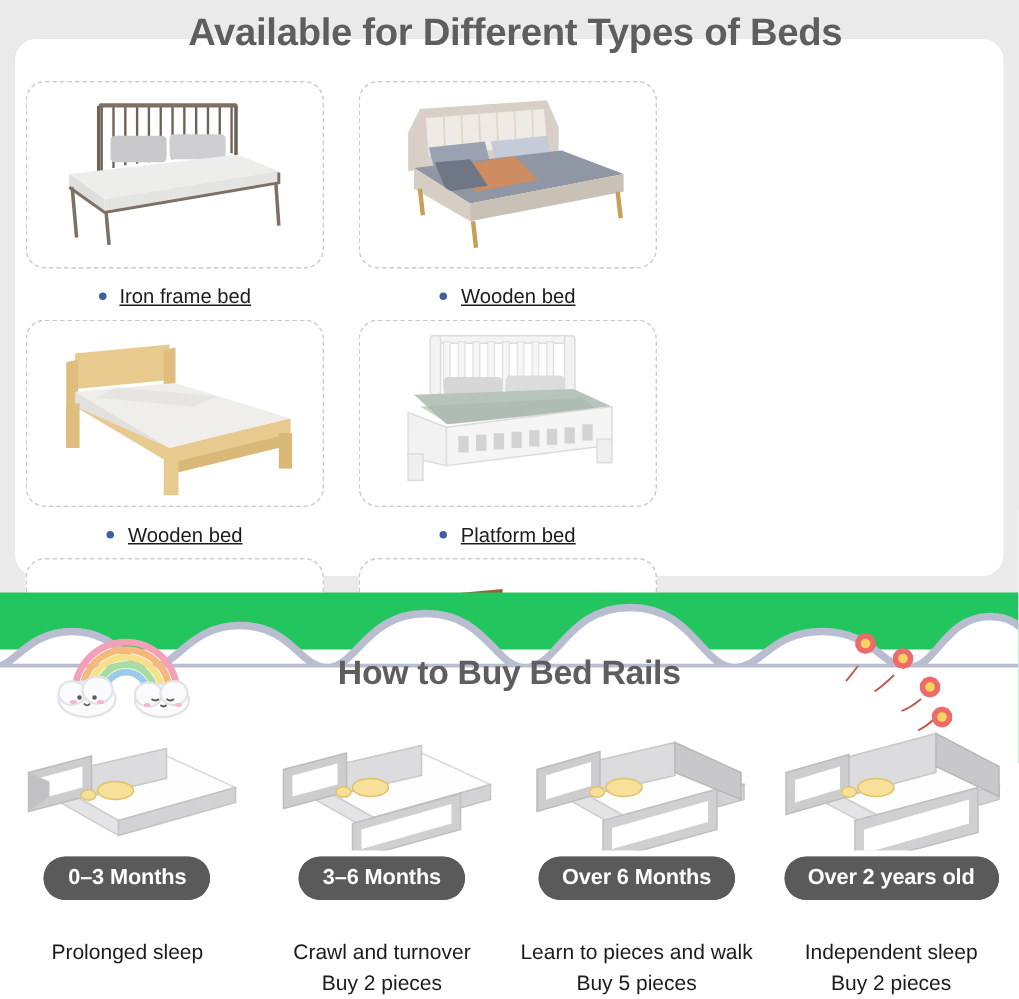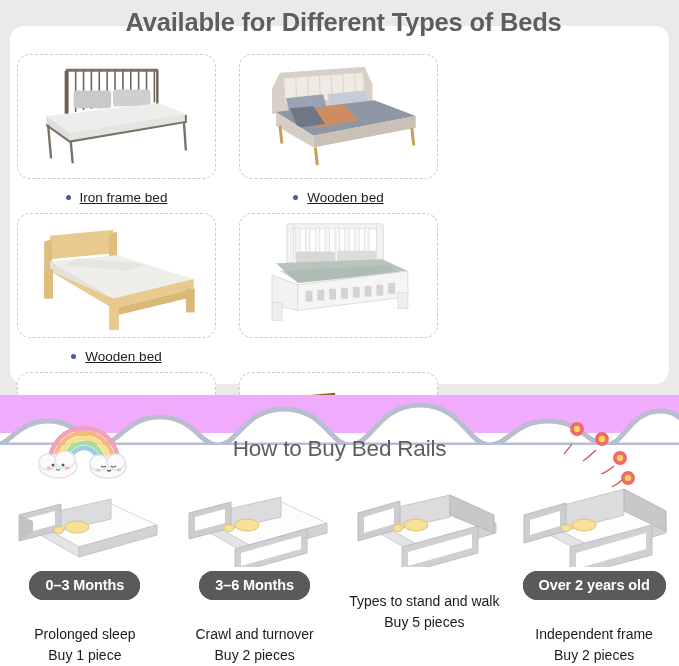--- a/index.html
+++ b/index.html
@@ -99,21 +99,21 @@
   
   .bed-photo svg { display: block; width: 100%; height: 100%; }
 
   
   .bottom-section {
     position: absolute;
     left: 0;
     top: 395px;
     width: 679px;
     height: 271px;
-    background: #f0abfc;
+    background: #22c55e;
     overflow: hidden;
   }
 
   .cloud-band {
     position: absolute;
     left: 0;
     top: 0;
     width: 679px;
     height: 50px;
   }
@@ -127,21 +127,21 @@
     background: #ffffff;
   }
 
   .section-title {
     position: absolute;
     left: 0;
     top: 41px;
     width: 679px;
     text-align: center;
     font-size: 22.5px;
-    font-weight: normal;
+    font-weight: bold;
     color: #5e5e5e;
     letter-spacing: -0.2px;
     z-index: 6;
   }
 
   .rainbow-deco {
     position: absolute;
     left: 32px;
     top: 418px;
     width: 105px;
@@ -346,20 +346,23 @@
               <rect x="102" y="75" width="7" height="11"></rect>
             <rect x="114" y="74" width="7" height="11"></rect>
               <rect x="126" y="73" width="7" height="11"></rect>
             <rect x="138" y="72" width="7" height="11"></rect>
               <rect x="150" y="70" width="7" height="11"></rect>
           </g>
           <rect x="32" y="90" width="10" height="18" fill="#efefef" stroke="#dcdcdc"></rect>
           <rect x="160" y="80" width="10" height="16" fill="#efefef" stroke="#dcdcdc"></rect>
         </svg>
       </div>
+      <div class="bed-label">
+        <span class="bullet"></span><span>Platform bed</span>
+      </div>
     </div>
 
     <div class="bed-cell">
       <div class="bed-photo">
         <svg viewBox="0 0 199 125">
 
           <path d="M16 52 L52 46 L52 76 L16 82 Z" fill="#d8d6d2"></path>
           <path d="M22 56 L46 52 L46 60 L22 64 Z" fill="#c6c4c0"></path>
           <path d="M22 66 L46 62 L46 70 L22 74 Z" fill="#c6c4c0"></path>
           <g stroke="#cfcec9" stroke-width="1.4" fill="none">
@@ -464,21 +467,20 @@
           <path d="M20 44 L50 36 L50 50 L20 58 Z" fill="#ffffff"></path>
           <path d="M14 40 L28 46 L28 56 L14 66 Z" fill="#c2c2c5"></path>
 
           <ellipse cx="72" cy="52" rx="12" ry="6" fill="#f7e09a" stroke="#e0c368"></ellipse>
           <ellipse cx="54" cy="55" rx="5" ry="3.5" fill="#f7e09a" stroke="#e0c368"></ellipse>
         </svg>
       </div>
       <div class="age-badge">0–3 Months</div>
       <div class="rail-desc">
         <div>Prolonged sleep</div>
-        <div>Buy 1 piece</div>
       </div>
     </div>
 
     <div class="rail-cell">
       <div class="rail-art">
         <svg viewBox="0 0 160 92">
           <path d="M28 44 L104 26 L152 48 L74 70 Z" fill="#fdfdfd" stroke="#d8d8d8"></path>
           <path d="M28 44 L74 70 L74 80 L28 54 Z" fill="#e4e4e6" stroke="#cfcfd2"></path>
           <path d="M74 70 L152 48 L152 58 L74 80 Z" fill="#d3d3d6" stroke="#c3c3c6"></path>
 
@@ -515,22 +517,23 @@
 
           <path d="M58 72 L134 51 L134 78 L58 99 Z" fill="#d0d0d3" stroke="#bfbfc2"></path>
           <path d="M64 77 L128 59 L128 73 L64 91 Z" fill="#ffffff"></path>
 
           <path d="M106 20 L150 40 L150 58 L106 40 Z" fill="#c8c8cb" stroke="#b8b8bb"></path>
 
           <ellipse cx="72" cy="50" rx="12" ry="6" fill="#f7e09a" stroke="#e0c368"></ellipse>
           <ellipse cx="54" cy="53" rx="5" ry="3.5" fill="#f7e09a" stroke="#e0c368"></ellipse>
         </svg>
       </div>
+      <div class="age-badge">Over 6 Months</div>
       <div class="rail-desc">
-        <div>Types to stand and walk</div>
+        <div>Learn to pieces and walk</div>
         <div>Buy 5 pieces</div>
       </div>
     </div>
 
     <div class="rail-cell">
       <div class="rail-art">
         <svg viewBox="0 0 160 92">
           <path d="M28 46 L104 26 L152 48 L74 70 Z" fill="#fdfdfd" stroke="#d8d8d8"></path>
           <path d="M28 46 L74 70 L74 80 L28 56 Z" fill="#e4e4e6" stroke="#cfcfd2"></path>
           <path d="M74 70 L152 48 L152 58 L74 80 Z" fill="#d3d3d6" stroke="#c3c3c6"></path>
@@ -544,21 +547,21 @@
           <path d="M62 78 L132 58 L132 74 L62 94 Z" fill="#ffffff"></path>
 
           <path d="M110 14 L152 36 L152 56 L110 36 Z" fill="#c8c8cb" stroke="#b8b8bb"></path>
 
           <ellipse cx="70" cy="50" rx="12" ry="6" fill="#f7e09a" stroke="#e0c368"></ellipse>
           <ellipse cx="52" cy="53" rx="5" ry="3.5" fill="#f7e09a" stroke="#e0c368"></ellipse>
         </svg>
       </div>
       <div class="age-badge">Over 2 years old</div>
       <div class="rail-desc">
-        <div>Independent frame</div>
+        <div>Independent sleep</div>
         <div>Buy 2 pieces</div>
       </div>
     </div>
 
   </div>
 </div>
 
 <div class="section-title" style="top:436px;">How to Buy Bed Rails</div>
 
 <svg class="rainbow-deco" viewBox="0 0 105 62">

